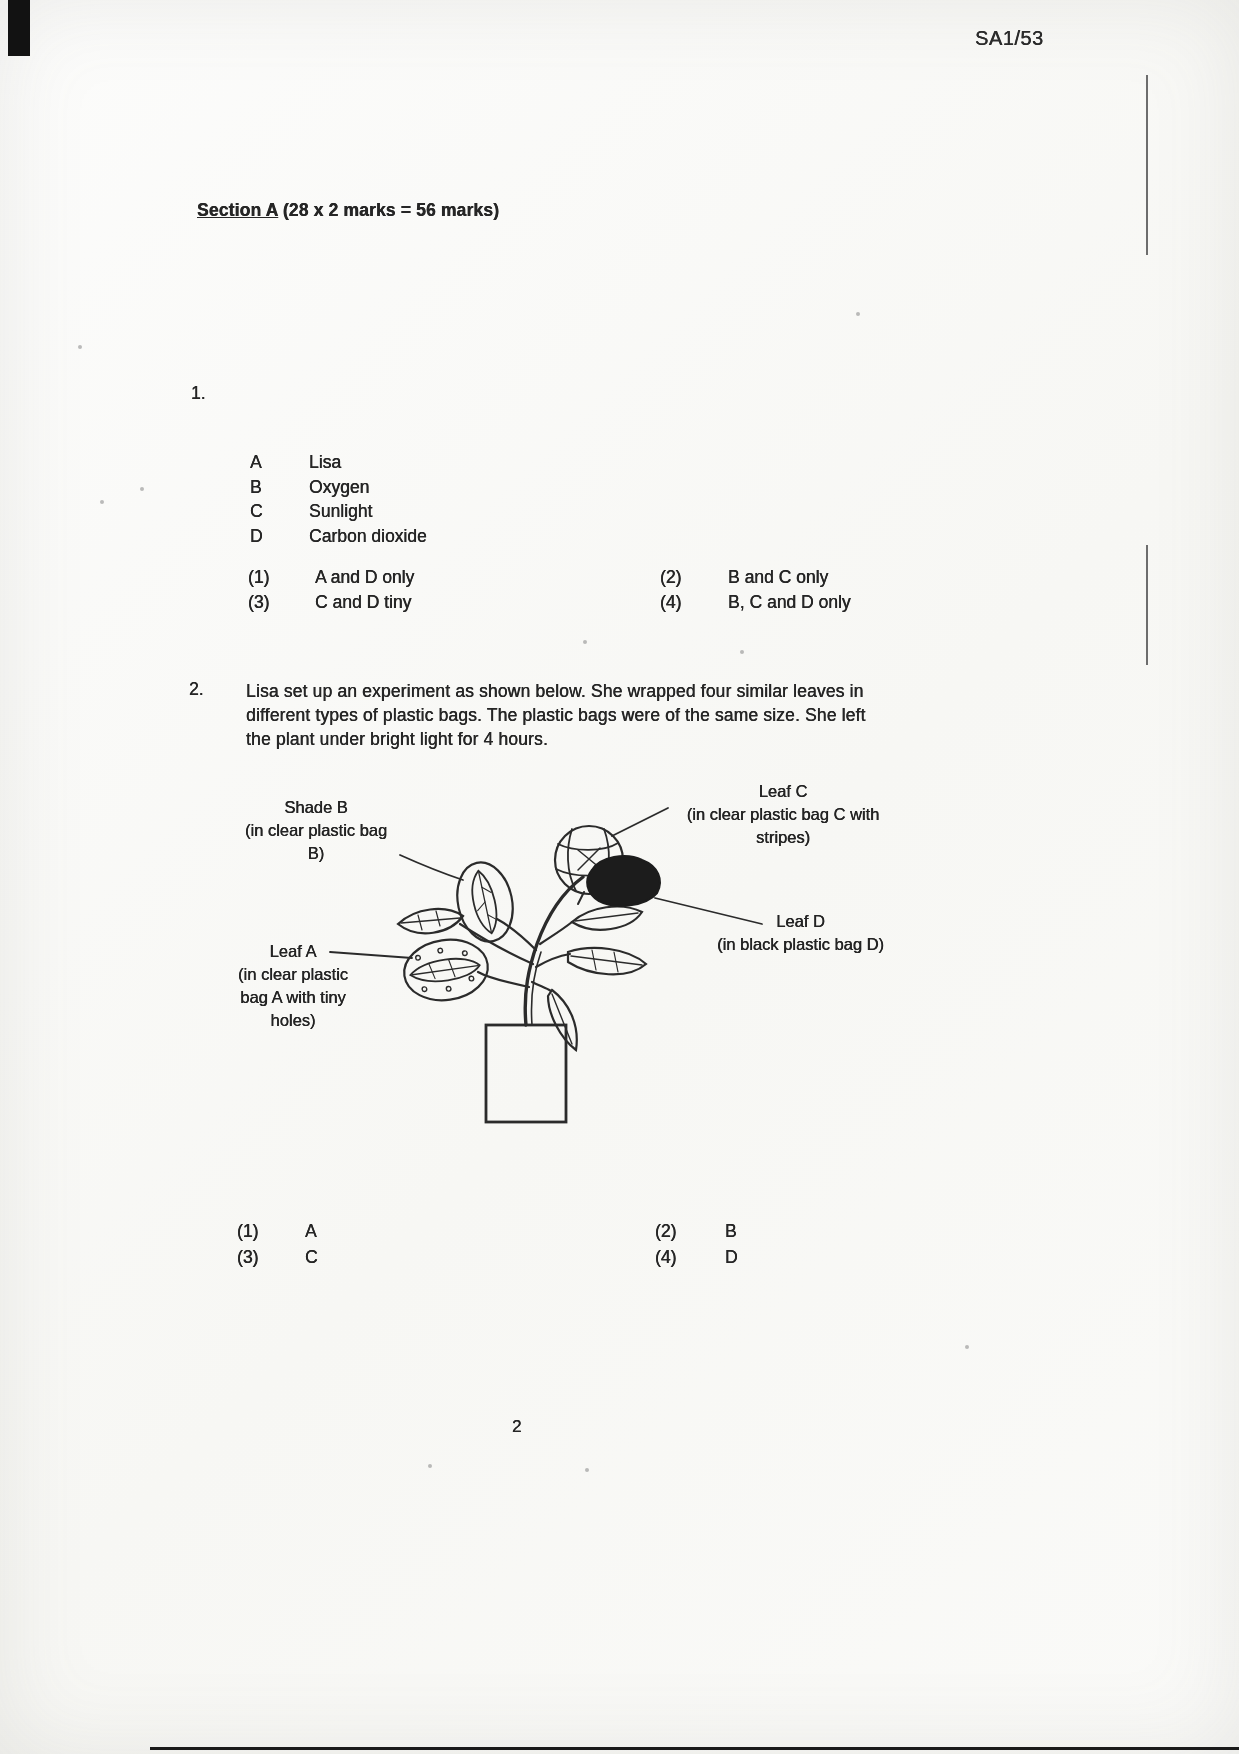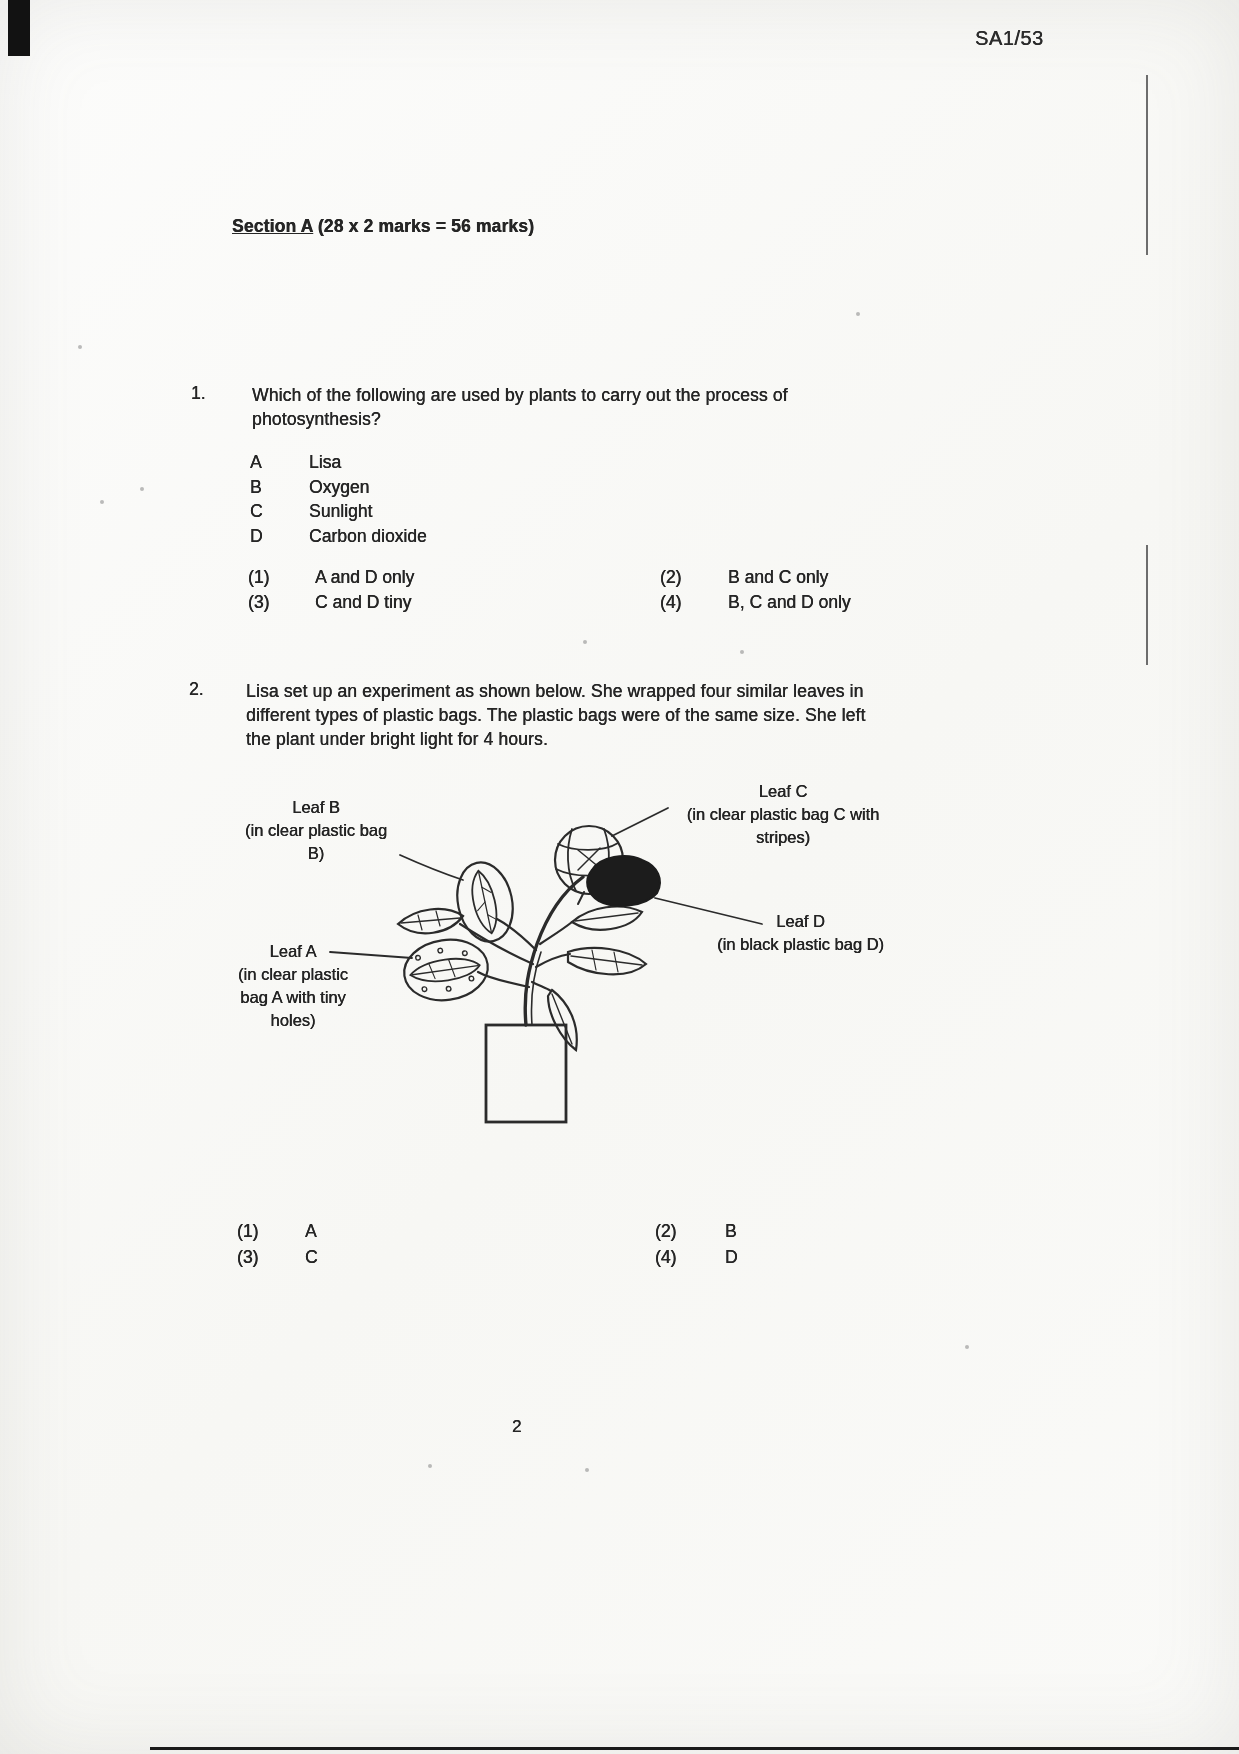--- a/index.html
+++ b/index.html
@@ -72,27 +72,26 @@
   <div class="speck" style="left:78px; top:345px;"></div>
   <div class="speck" style="left:100px; top:500px;"></div>
   <div class="speck" style="left:140px; top:487px;"></div>
   <div class="speck" style="left:856px; top:312px;"></div>
   <div class="speck" style="left:585px; top:1468px;"></div>
   <div class="speck" style="left:428px; top:1464px;"></div>
   <div class="speck" style="left:965px; top:1345px;"></div>
 
   <div class="abs doc-code" style="left:975px; top:27px;">SA1/53</div>
 
-  <div class="abs body-text bold" style="left:197px; top:214px;margin-left:35px;">
+  <div class="abs body-text bold" style="left:197px; top:198px;">
     <span class="underline">Section A</span><span> (28 x 2 marks = 56 marks)</span>
   </div>
 
 
   <div class="abs qnum" style="left:191px; top:383px;">1.</div>
-  <div class="abs body-text" style="left:252px; top:383px; width:650px;">Which of the following are used by plants to carry out the process of photosynthesis?</div>
 
   <div class="abs choices" style="left:250px; top:450px; width:420px;">
     <div class="choice-row">
       <span class="choice-letter">A</span>
       <span>Lisa</span>
     </div>
     <div class="choice-row">
       <span class="choice-letter">B</span>
       <span>Oxygen</span>
     </div>
@@ -192,21 +191,21 @@
 
         <path d="M412,98 C420,85 446,80 462,88 C478,94 484,108 477,121 C466,134 436,138 419,129 C406,121 404,108 412,98 Z" fill="#1c1c1c" stroke="#1c1c1c"></path>
 
         <path d="M220,83 C240,92 262,101 283,108" stroke-width="1.8"></path>
         <path d="M488,36 L432,64" stroke-width="1.8"></path>
         <path d="M150,180 L232,186" stroke-width="1.8"></path>
         <path d="M475,126 L582,152" stroke-width="1.8"></path>
       </g>
     </svg>
 
-    <div class="diagram-label scan" style="left:38px; top:24px; width:196px;">Leaf B
+    <div class="diagram-label scan" style="left:38px; top:24px; width:196px;">Shade B
 (in clear plastic bag
 B)</div>
     <div class="diagram-label scan" style="left:472px; top:8px; width:262px;">Leaf C
 (in clear plastic bag C with
 stripes)</div>
     <div class="diagram-label scan" style="left:28px; top:168px; width:170px;">Leaf A
 (in clear plastic
 bag A with tiny
 holes)</div>
     <div class="diagram-label scan" style="left:498px; top:138px; width:245px;">Leaf D

